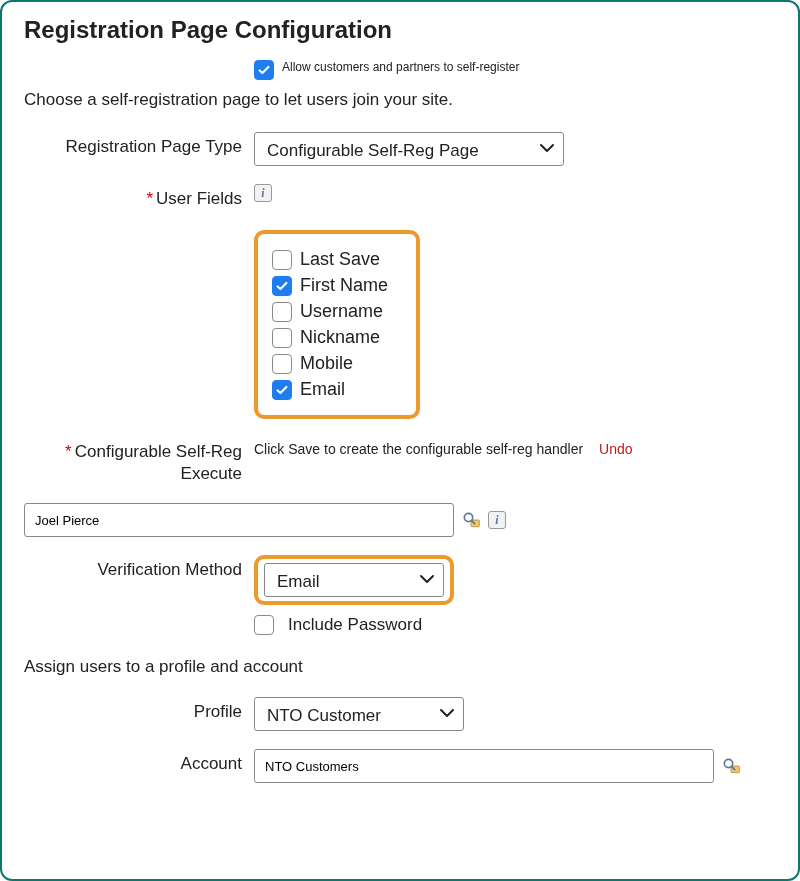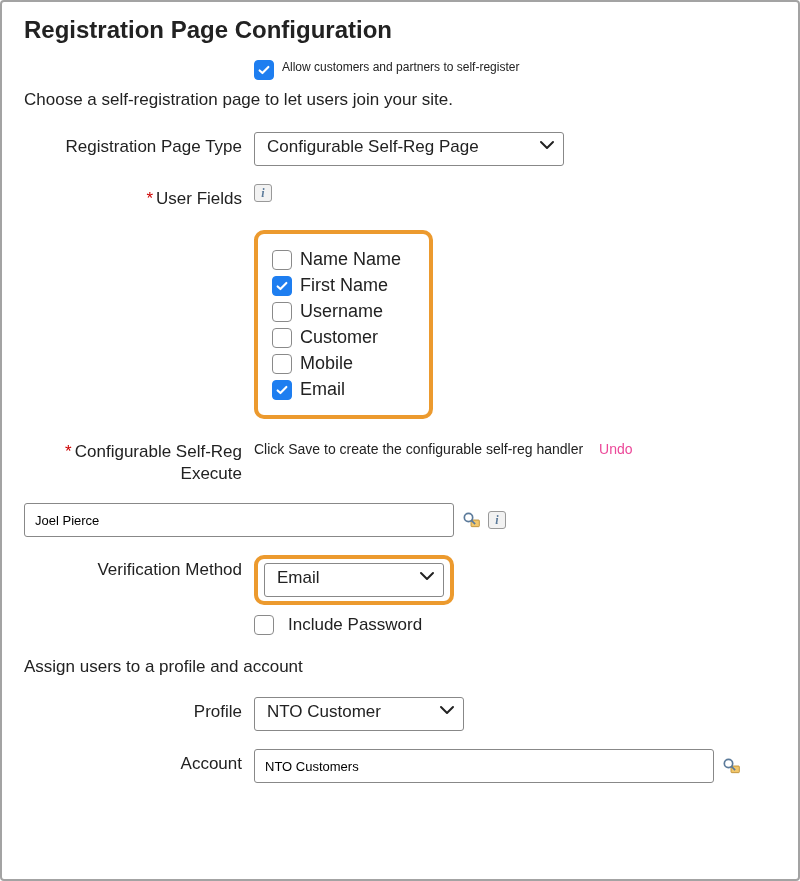--- a/index.html
+++ b/index.html
@@ -7,22 +7,22 @@
     margin: 0;
     padding: 0;
     font-family: Arial, Helvetica, sans-serif;
     font-size: 17px;
     color: #222;
     background: #fff;
   }
   .frame {
     width: 800px;
     height: 881px;
-    border: 2px solid #a3a3a3;
-    border-radius: 4px;
+    border: 2px solid #0f766e;
+    border-radius: 12px;
     padding: 14px 22px;
     position: relative;
     overflow: hidden;
   }
   h1.page-title {
     font-size: 24px;
     font-weight: bold;
     margin: 0 0 16px 0;
   }
   .row {
@@ -62,26 +62,26 @@
   .cb.checked {
     background: #1e7ef0;
     border-color: #1e7ef0;
   }
   .cb.checked svg { display: block; }
   .cb svg { display: none; width: 14px; height: 14px; }
   .cb-label { margin-left: 8px; }
   
   .select {
     display: inline-flex;
-    align-items: flex-start;
+    align-items: flex-end;
     justify-content: space-between;
     border: 1px solid #888;
     border-radius: 3px;
     background: #fff;
-    padding: 4px 8px 16px 12px;
+    padding: 4px 8px 4px 12px;
     cursor: pointer;
     height: 34px;
   }
   .select .chev { margin-left: 14px; }
   .text-input {
     border: 1px solid #888;
     border-radius: 3px;
     padding: 4px 10px;
     height: 34px;
     font-size: 13px;
@@ -121,21 +121,21 @@
     margin: 5px 0;
   }
   .uf-item .cb-label { font-size: 18px; }
   
   .verif-box {
     border: 4px solid #ec9a2e;
     border-radius: 10px;
     padding: 4px 6px;
     display: inline-flex;
   }
-  .link { color: #ec4899; cursor: pointer; }
+  .link { color: #b91c1c; cursor: pointer; }
   .chev svg { width: 16px; height: 16px; }
   .lookup-icon svg { width: 20px; height: 20px; }
   .allow-row { justify-content: flex-start; padding-left: 230px; margin-bottom: 10px; }
   .allow-row .cb-label { font-size: 12px; }
   .handler-text { font-size: 14px; }
 </style>
 </head>
 <body>
 
 <div class="frame">
@@ -175,40 +175,40 @@
       <span class="info-icon">i</span>
     </div>
   </div>
   <div class="row" style="margin-bottom:22px;">
     <div class="label-col"></div>
     <div class="value-col">
       <div class="user-fields-box">
 
         <div class="uf-item">
           <span class="cb"></span>
-          <span class="cb-label">Name Name</span>
+          <span class="cb-label">Last Save</span>
         </div>
 
         <div class="uf-item">
           <span class="cb checked">
               <svg viewBox="0 0 16 16">
                 <path d="M3 8.5 L6.2 11.5 L13 4.5" stroke="#fff" stroke-width="2.4" fill="none" stroke-linecap="round" stroke-linejoin="round"></path>
               </svg>
             </span>
           <span class="cb-label">First Name</span>
         </div>
 
         <div class="uf-item">
           <span class="cb"></span>
           <span class="cb-label">Username</span>
         </div>
 
         <div class="uf-item">
           <span class="cb"></span>
-          <span class="cb-label">Customer</span>
+          <span class="cb-label">Nickname</span>
         </div>
 
         <div class="uf-item">
           <span class="cb"></span>
           <span class="cb-label">Mobile</span>
         </div>
 
         <div class="uf-item">
           <span class="cb checked">
               <svg viewBox="0 0 16 16">

